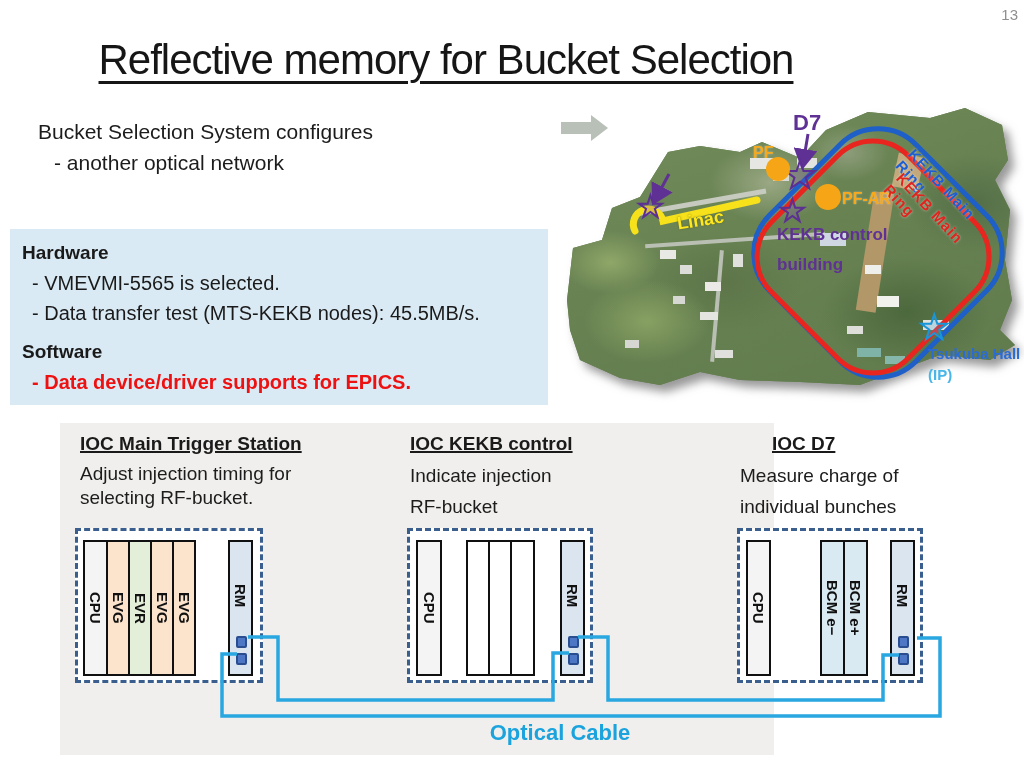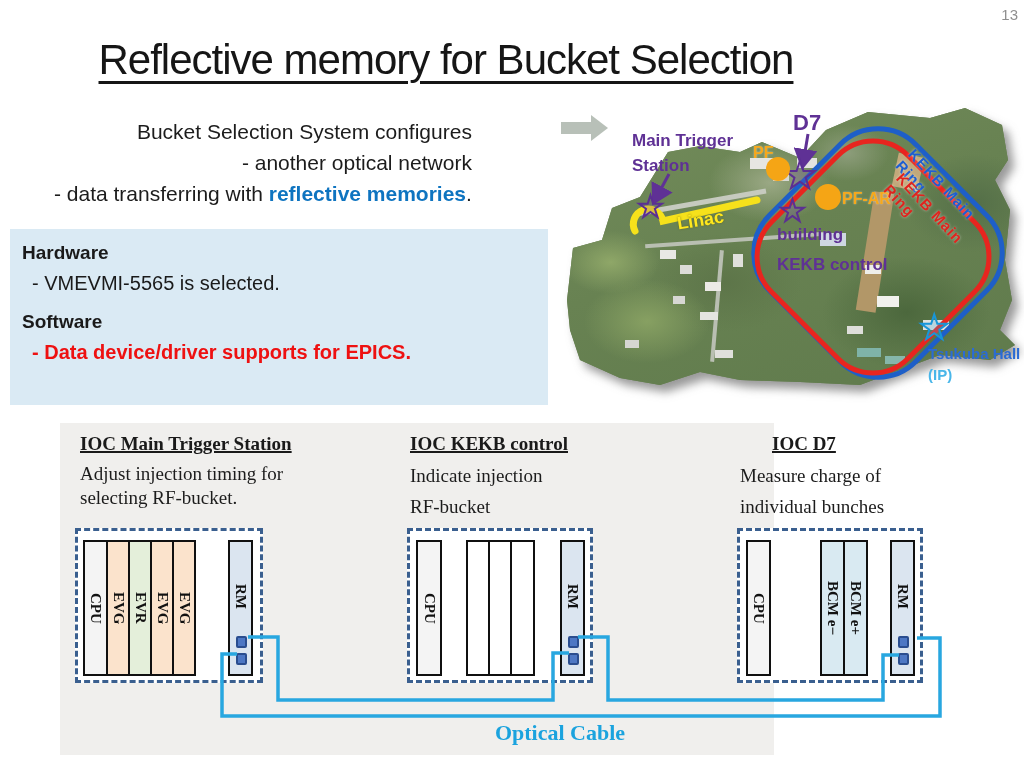--- a/index.html
+++ b/index.html
@@ -6,21 +6,21 @@
   body{width:1024px;height:768px;position:relative;overflow:hidden;
        font-family:"Liberation Sans",sans-serif;color:#1a1a1a;}
 
   
   .page-num{position:absolute;top:6px;right:6px;font-size:15px;color:#8f8f8f;}
   .slide-title{position:absolute;top:36px;left:0;width:892px;text-align:center;
     font-size:42px;letter-spacing:-1px;color:#161616;
     text-decoration:underline;text-decoration-thickness:3px;text-underline-offset:7px;}
 
   
-  .intro{position:absolute;left:38px;top:116px;font-size:21px;line-height:31px;color:#1c1c1c;text-align:right;}
+  .intro{position:absolute;left:38px;top:116px;font-size:21px;line-height:31px;color:#1c1c1c;}
   .intro .ind{padding-left:16px;}
   .hl-blue{color:#0e74c0;font-weight:bold;}
 
   
   .info-box{position:absolute;left:10px;top:229px;width:538px;height:176px;
     background:#daeaf4;font-size:20px;line-height:30px;box-sizing:border-box;padding:9px 0 0 12px;}
   .info-box .hdr{font-weight:bold;font-size:19px;}
   .info-box .itm{padding-left:10px;}
   .info-box .sw{margin-top:9px;}
   .alert-red{color:#ee1111;font-weight:bold;}
@@ -54,21 +54,21 @@
   .ring-lbl{position:absolute;font-weight:bold;font-size:15px;letter-spacing:1px;
     transform-origin:0 50%;transform:rotate(47deg);text-shadow:0 0 3px rgba(255,255,255,.55);}
   .star{position:absolute;line-height:1;color:rgba(120,70,180,.22);-webkit-text-stroke:2px #5b2f93;}
   .star-blue{color:rgba(70,170,225,.25);-webkit-text-stroke:2px #1996d8;}
   .dot{position:absolute;border-radius:50%;background:#f5a515;}
   .dir-arrow{position:absolute;left:-4px;top:22px;width:30px;height:12px;background:rgba(125,140,125,.55);}
   .dir-arrow:after{content:"";position:absolute;left:30px;top:-7px;border-left:17px solid rgba(125,140,125,.55);
     border-top:13px solid transparent;border-bottom:13px solid transparent;}
 
   
-  .panel{position:absolute;left:60px;top:423px;width:714px;height:332px;background:#f0efed;font-family:Liberation Serif, serif;}
+  .panel{position:absolute;left:60px;top:423px;width:714px;height:332px;background:#f0efed;}
   .st-title{position:absolute;font-size:19px;font-weight:bold;text-decoration:underline;
     text-decoration-thickness:2px;white-space:nowrap;}
   .st-desc{position:absolute;font-size:19px;color:#1c1c1c;white-space:nowrap;}
   .crate{position:absolute;width:188px;height:155px;border:3px dashed #3a5f8f;box-sizing:border-box;background:#fff;}
   .card{position:absolute;top:9px;height:136px;border:2px solid #101010;box-sizing:border-box;
     display:flex;align-items:center;justify-content:center;}
   .card span{writing-mode:vertical-rl;text-orientation:mixed;font-weight:bold;font-size:15px;
     white-space:nowrap;color:#111;}
   .c-cpu{background:#f4f4f4;}  .c-evg{background:#fbe3cc;}  .c-evr{background:#e4efda;}
   .c-blank{background:#ffffff;} .c-bcm{background:#d9eaf2;} .c-rm{background:#dbe5f0;}
@@ -81,26 +81,26 @@
 </head>
 <body>
 
 <div class="page-num">13</div>
 
 <div class="slide-title">Reflective memory for Bucket Selection</div>
 
 <div class="intro">
   <div>Bucket Selection System configures</div>
   <div class="ind">- another optical network</div>
-  <div class="ind"><span>- data transferring with </span><span class="hl-blue">reflective memories</span><span>.</span></div>
 </div>
 
 <div class="info-box">
   <div class="hdr">Hardware</div>
   <div class="itm">- VMEVMI-5565 is selected.</div>
+  <div class="itm">- Data transfer test (MTS-KEKB nodes): 45.5MB/s.</div>
   <div class="hdr sw">Software</div>
   <div class="itm alert-red">- Data device/driver supports for EPICS.</div>
 </div>
 
 <div class="map">
   <div class="dir-arrow"></div>
 
   <div class="map-photo-wrap">
     <div class="map-photo">
 
@@ -147,30 +147,26 @@
   </svg>
 
   <div class="star" style="left:72px;top:92px;font-size:30px;">★</div>
   <div class="star" style="left:218px;top:56px;font-size:38px;">★</div>
   <div class="star" style="left:214px;top:96px;font-size:30px;">★</div>
   <div class="star star-blue" style="left:354px;top:210px;font-size:34px;">★</div>
 
   <div class="dot" style="left:201px;top:57px;width:24px;height:24px;"></div>
   <div class="dot" style="left:250px;top:84px;width:26px;height:26px;"></div>
 
-  <div class="map-label lbl-purple" style="left:67px;top:28px;">
-    <div>Main Trigger</div>
-    <div>Station</div>
-  </div>
   <div class="map-label lbl-purple" style="left:228px;top:10px;font-size:22px;">D7</div>
   <div class="map-label lbl-orange" style="left:188px;top:44px;">PF</div>
   <div class="map-label lbl-orange" style="left:277px;top:90px;">PF-AR</div>
   <div class="map-label lbl-purple" style="left:212px;top:120px;line-height:30px;">
+    <div>KEKB control</div>
     <div>building</div>
-    <div>KEKB control</div>
   </div>
   <div class="map-label" style="left:112px;top:110px;font-size:18px;color:#ffe81e;transform:rotate(-9deg);text-shadow:0 0 2px rgba(90,90,20,.8);">Linac</div>
   <div class="ring-lbl" style="left:340px;top:40px;color:#1d5ed2;">KEKB Main Ring</div>
   <div class="ring-lbl" style="left:328px;top:64px;color:#e0241e;">KEKB Main Ring</div>
   <div class="map-label" style="left:363px;top:243px;font-size:15px;line-height:21px;">
     <div style="color:#2b6bd4;">Tsukuba Hall</div>
     <div style="color:#49b6e9;">(IP)</div>
   </div>
 </div>
 

